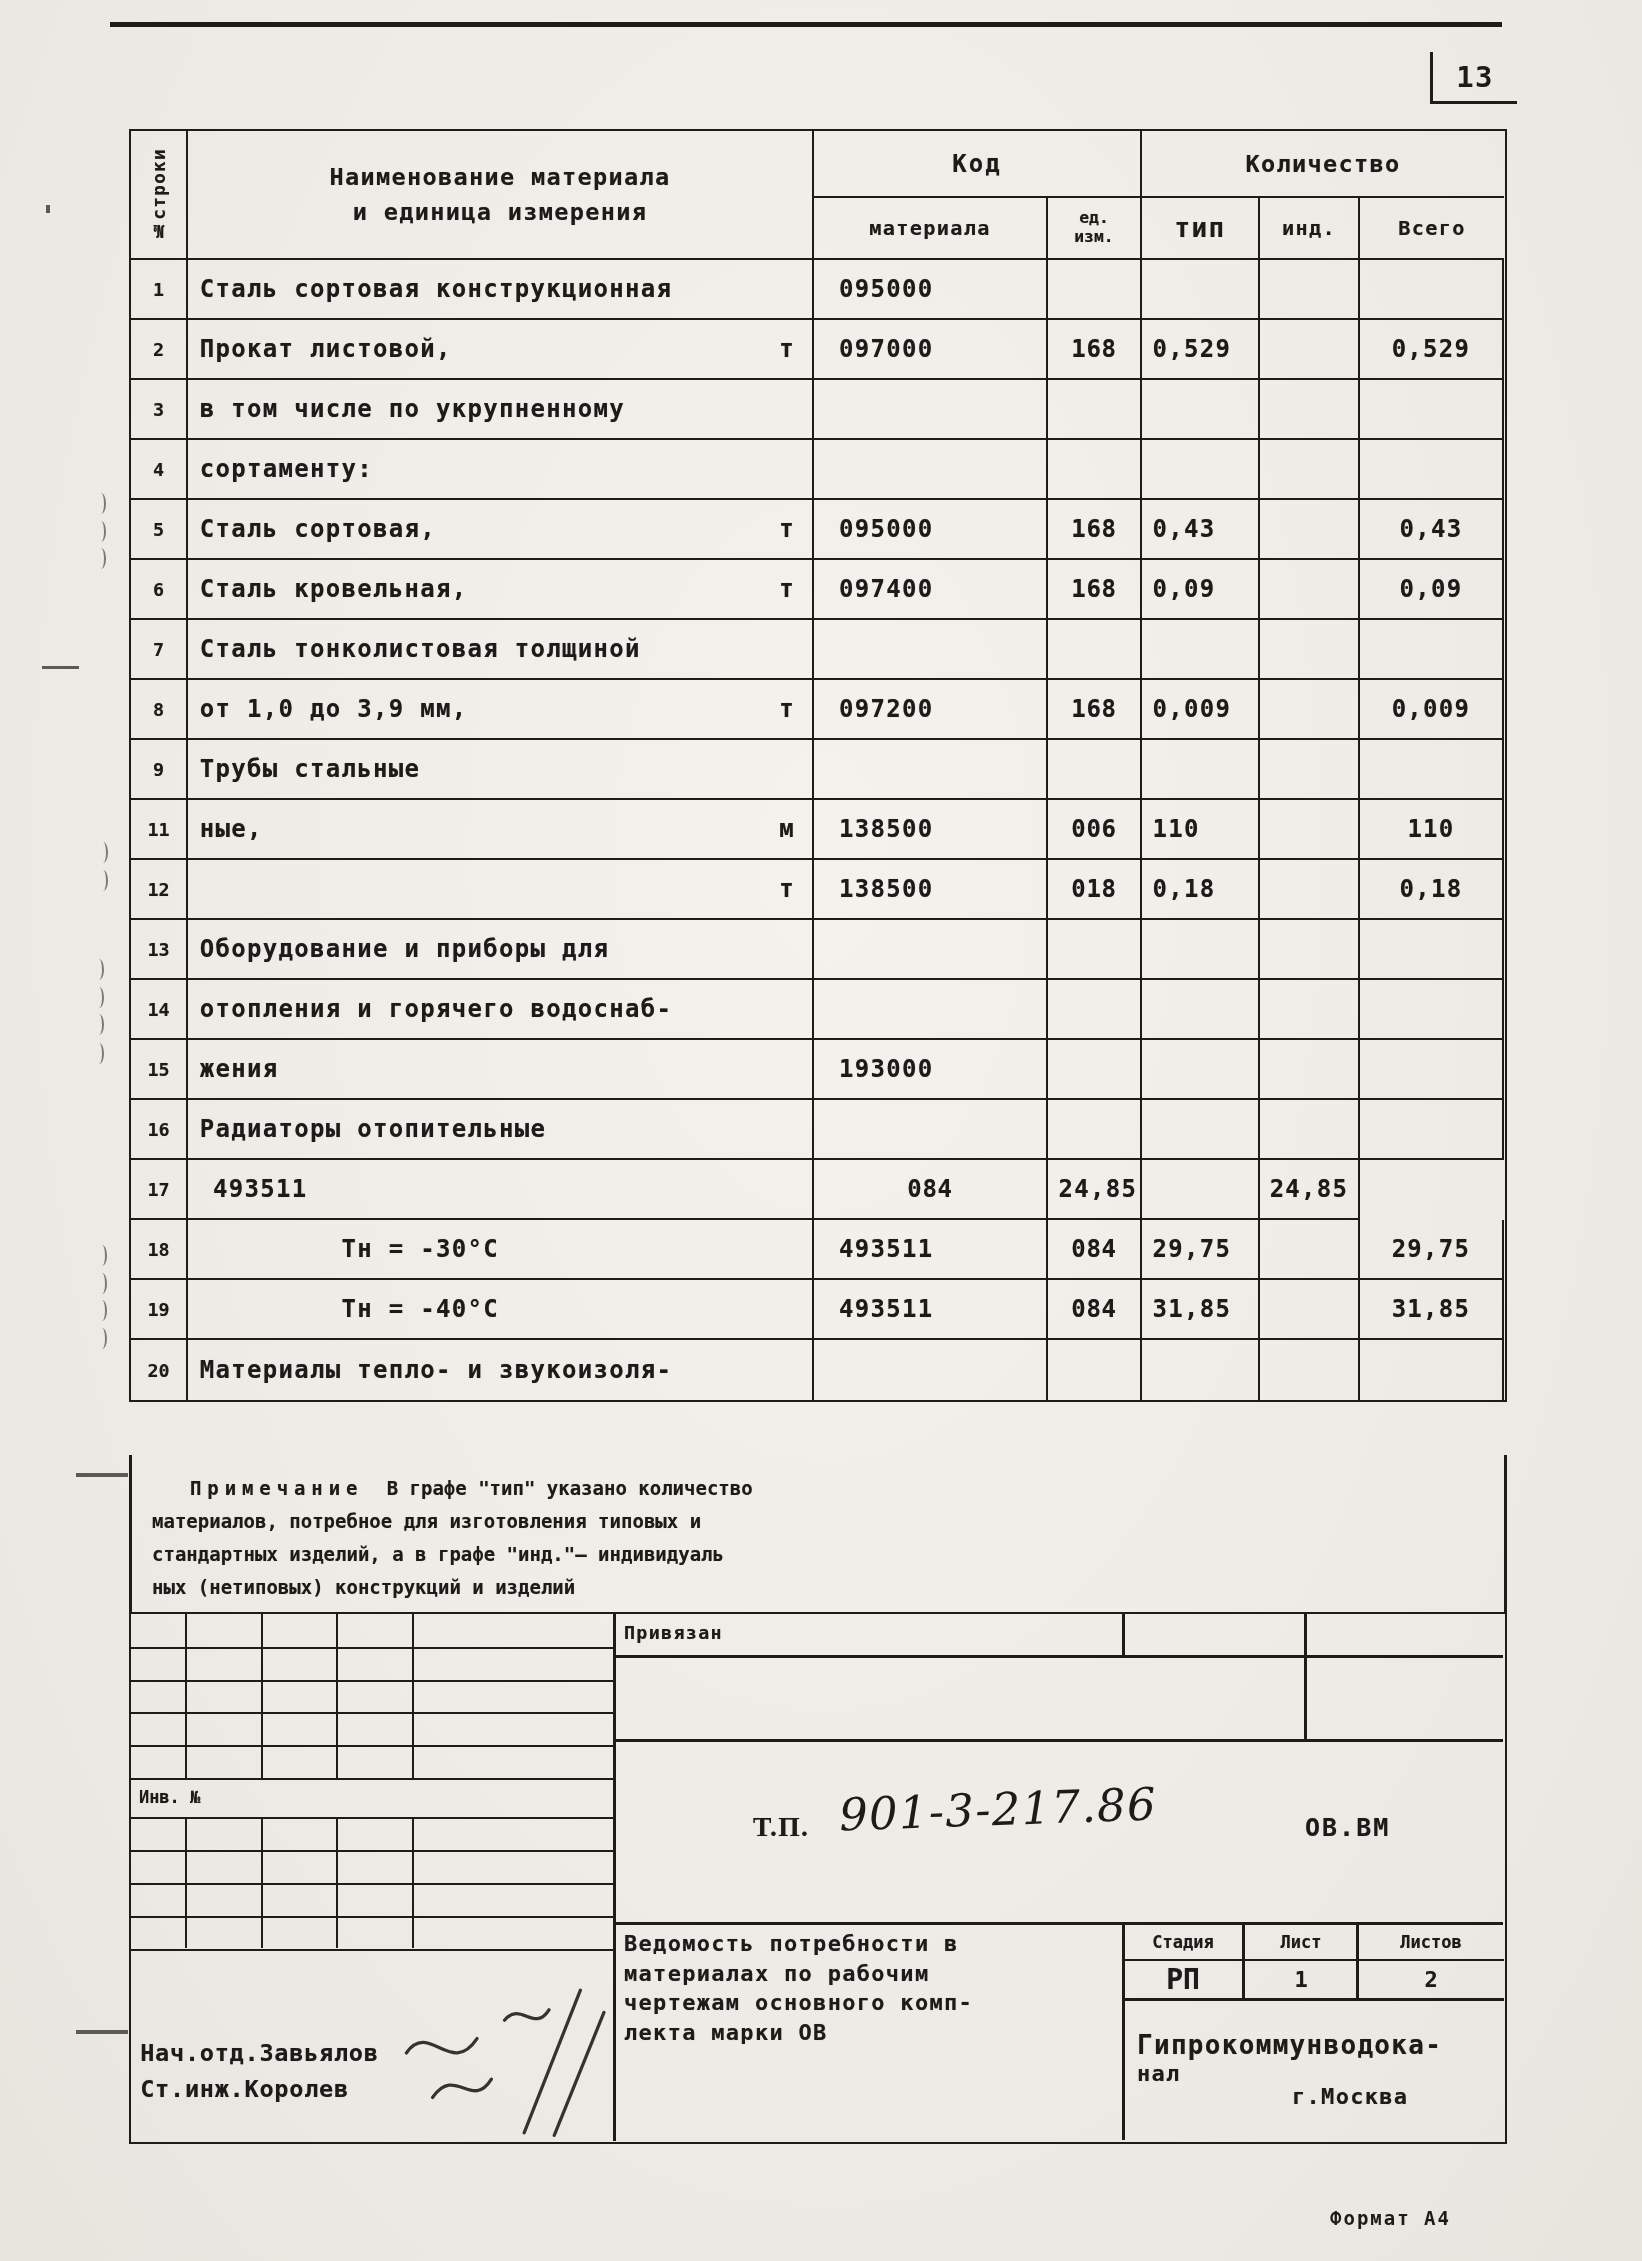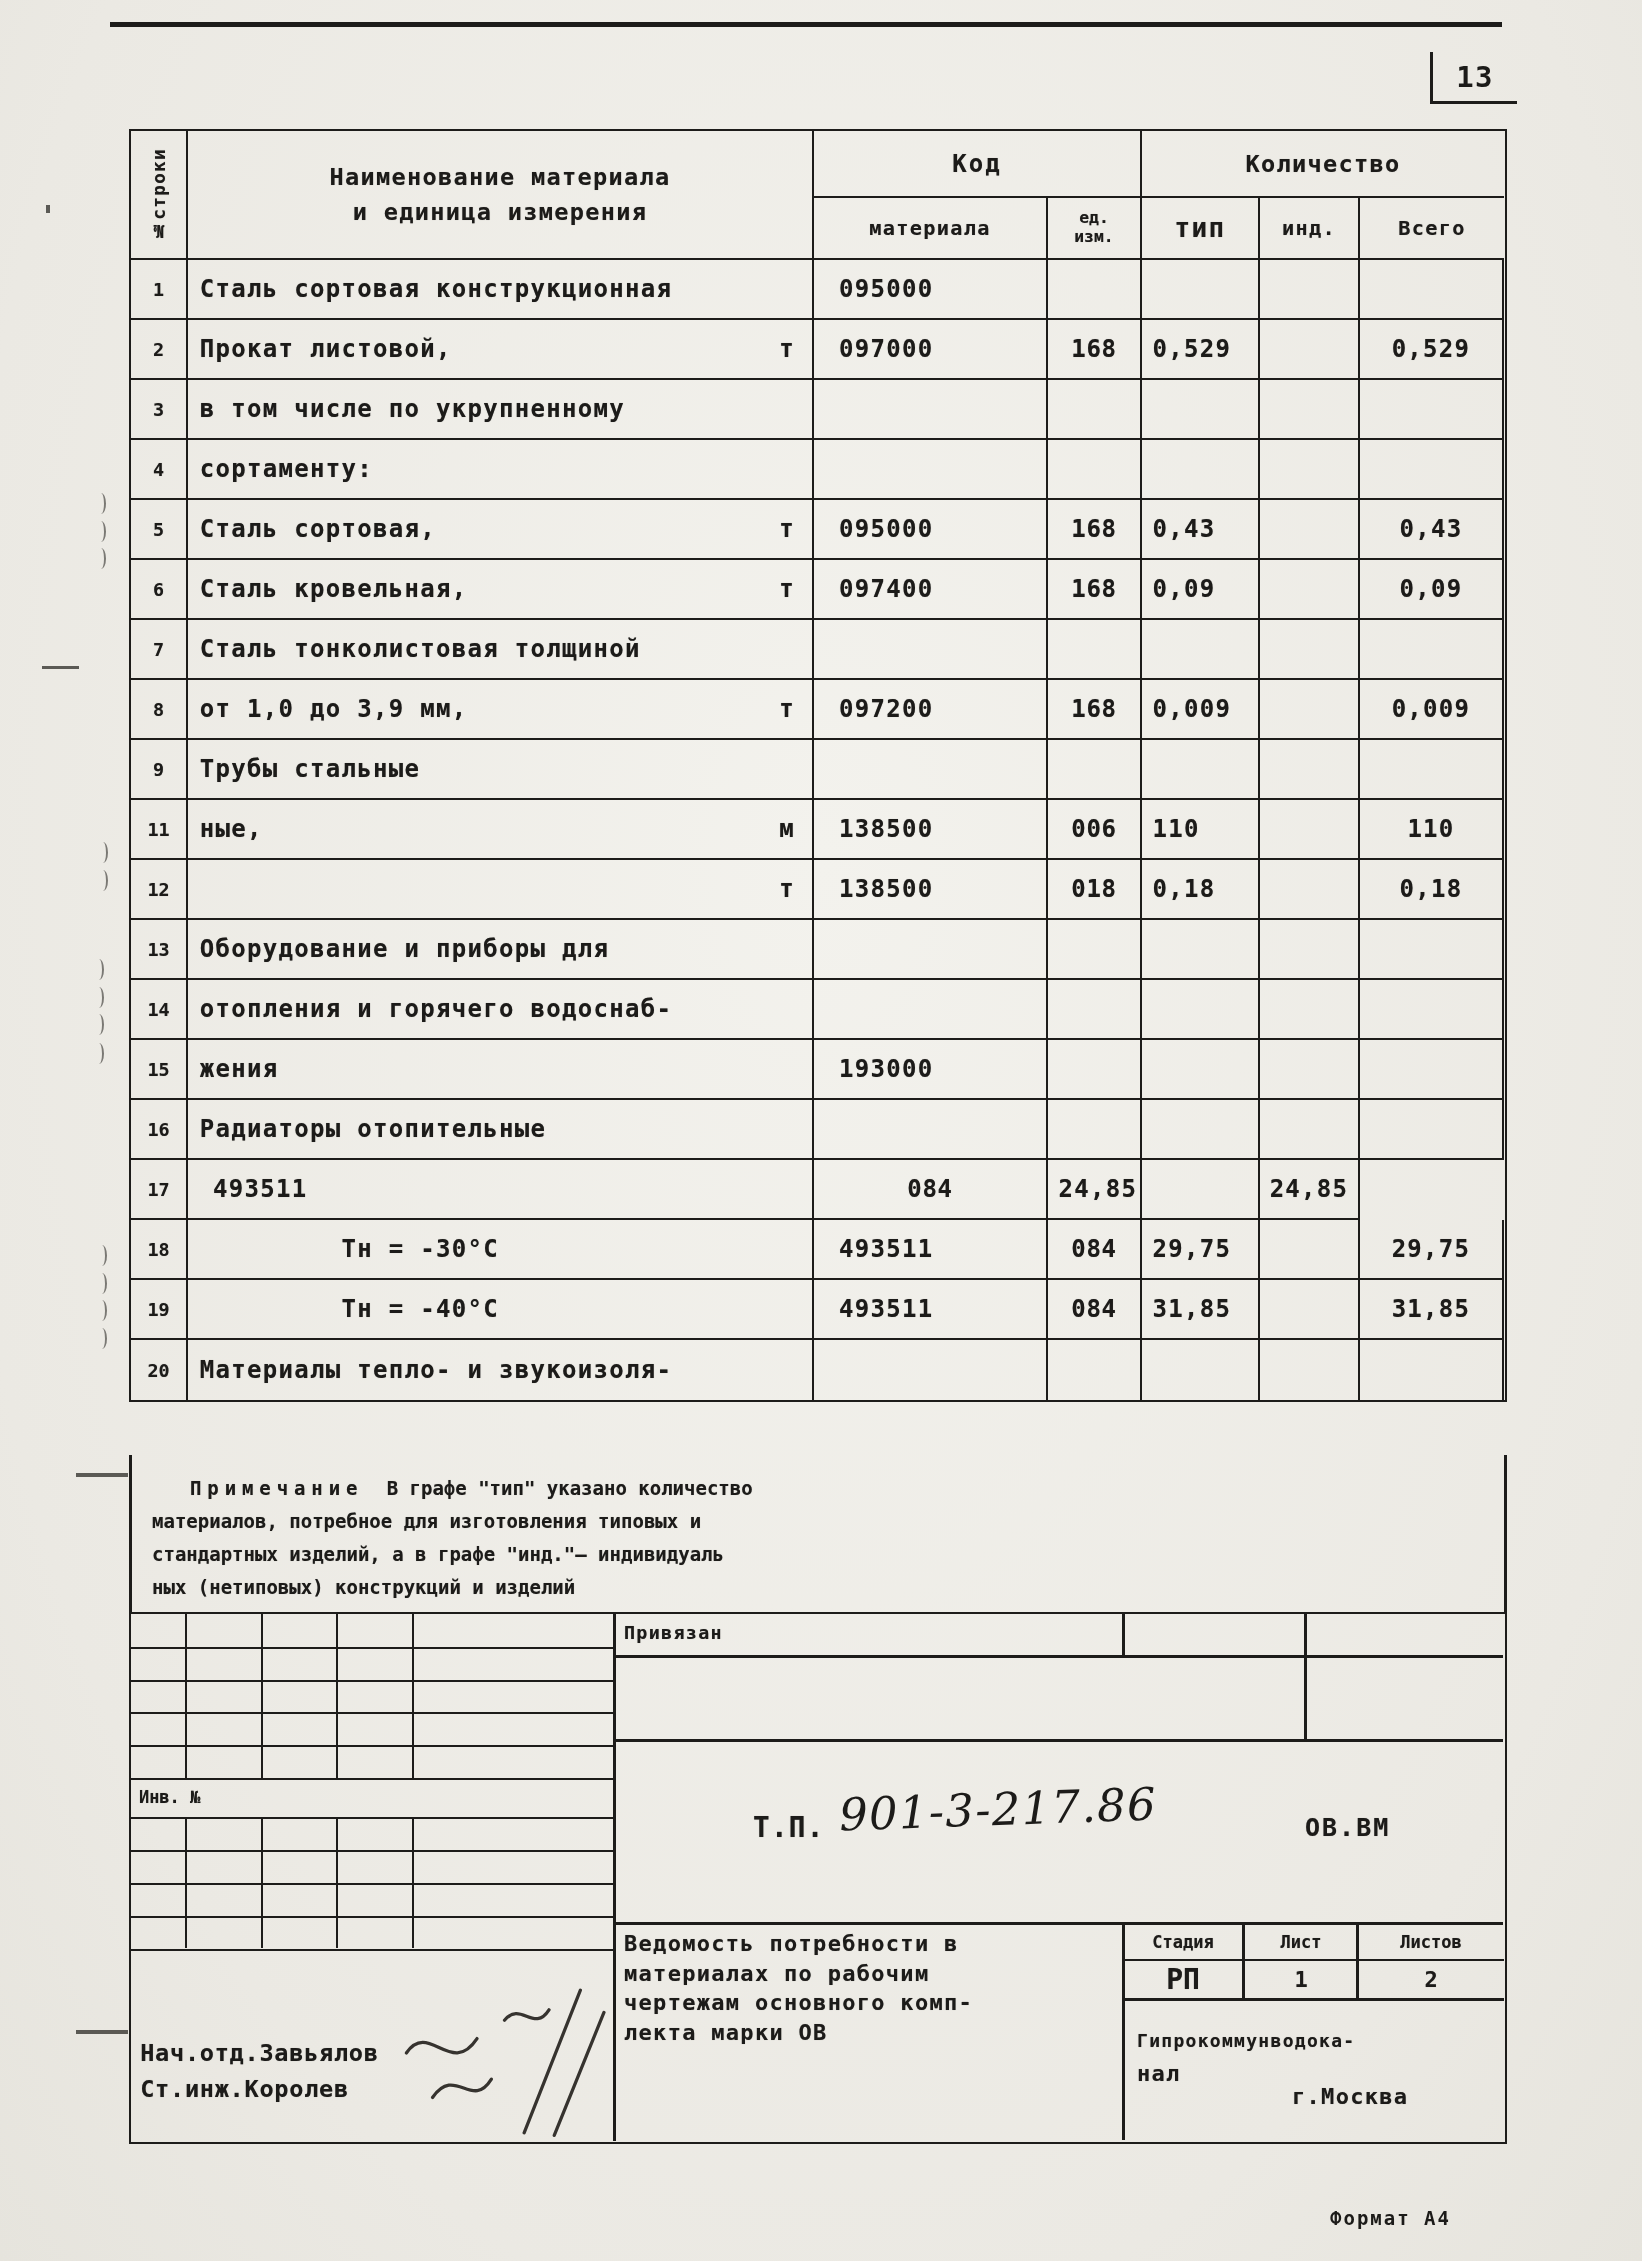--- a/index.html
+++ b/index.html
@@ -376,21 +376,21 @@
   <div class="tb-line" style="left:0;top:302px;width:482px;height:2px;"></div>
   <div class="tb-line" style="left:0;top:335px;width:482px;height:2px;"></div>
   <div class="tb-text" style="left:7.9px;top:173px;font-size:17px;">Инв. №</div>
 
   <div class="tb-line" style="left:482px;top:41px;width:890px;height:2.6px;"></div>
   <div class="tb-line" style="left:991px;top:0;width:2.6px;height:41px;"></div>
   <div class="tb-line" style="left:1173px;top:0;width:2.6px;height:125px;"></div>
   <div class="tb-text" style="left:493px;top:7.9px;font-size:18.4px;letter-spacing:1.3px;">Привязан</div>
 
   <div class="tb-line" style="left:482px;top:125px;width:890px;height:2.6px;"></div>
-  <div class="tb-text" style="left:622px;top:197px;font-size:27.6px;letter-spacing:1.3px;">Т.П.</div>
+  <div class="tb-text" style="left:622px;top:197px;font-size:27.6px;letter-spacing:1.3px;font-family:Liberation Serif, serif;">Т.П.</div>
   <div class="tb-text tp-number" style="left:708px;top:169px;">901-3-217.86</div>
   <div class="tb-text" style="left:1174px;top:199px;font-size:25px;letter-spacing:2px;">ОВ.ВМ</div>
   <div class="tb-line" style="left:482px;top:308px;width:890px;height:2.6px;"></div>
 
   <div class="tb-line" style="left:991px;top:308px;width:2.6px;height:218px;"></div>
   <div class="tb-text" style="left:493px;top:315px;font-size:22px;line-height:29.5px;letter-spacing:1.3px;">
     <div>Ведомость потребности в</div>
     <div>материалах по рабочим</div>
     <div>чертежам основного комп-</div>
     <div>лекта марки ОВ</div>
@@ -400,21 +400,21 @@
   <div class="tb-line" style="left:1225px;top:308px;width:2.6px;height:76px;"></div>
   <div class="tb-line" style="left:991px;top:345px;width:382px;height:2px;"></div>
   <div class="tb-line" style="left:991px;top:384px;width:382px;height:2.6px;"></div>
   <div class="tb-text center" style="left:993px;top:311px;width:118px;height:34px;font-size:17px;">Стадия</div>
   <div class="tb-text center" style="left:1114px;top:311px;width:112px;height:34px;font-size:17px;">Лист</div>
   <div class="tb-text center" style="left:1228px;top:311px;width:144px;height:34px;font-size:17px;">Листов</div>
   <div class="tb-text center" style="left:993px;top:347px;width:118px;height:37px;font-size:28px;text-align:center;">РП</div>
   <div class="tb-text center" style="left:1114px;top:347px;width:112px;height:37px;font-size:22px;">1</div>
   <div class="tb-text center" style="left:1228px;top:347px;width:144px;height:37px;font-size:22px;">2</div>
 
-  <div class="tb-text" style="left:1006px;top:416px;font-size:18px;letter-spacing:1.3px;">Гипрокоммунводока-</div>
+  <div class="tb-text" style="left:1006px;top:416px;font-size:26px;letter-spacing:1.3px;">Гипрокоммунводока-</div>
   <div class="tb-text" style="left:1006px;top:447px;font-size:22px;letter-spacing:1.3px;">нал</div>
   <div class="tb-text" style="left:1161px;top:470px;font-size:22px;letter-spacing:1.3px;">г.Москва</div>
 
   <div class="tb-text" style="left:9.2px;top:425px;font-size:23.6px;letter-spacing:0.7px;">Нач.отд.Завьялов</div>
   <div class="tb-text" style="left:9.2px;top:461px;font-size:23.6px;letter-spacing:0.7px;">Ст.инж.Королев</div>
   <svg style="position:absolute;left:262px;top:367px;" width="223" height="159" viewBox="0 0 340 243">
     <g fill="none" stroke="#23201c" stroke-width="5" stroke-linecap="round" opacity="0.9">
       <path d="M20,110 C55,60 88,148 128,88"></path>
       <path d="M60,178 C95,128 120,198 150,150"></path>
       <path d="M200,232 L286,14"></path>

